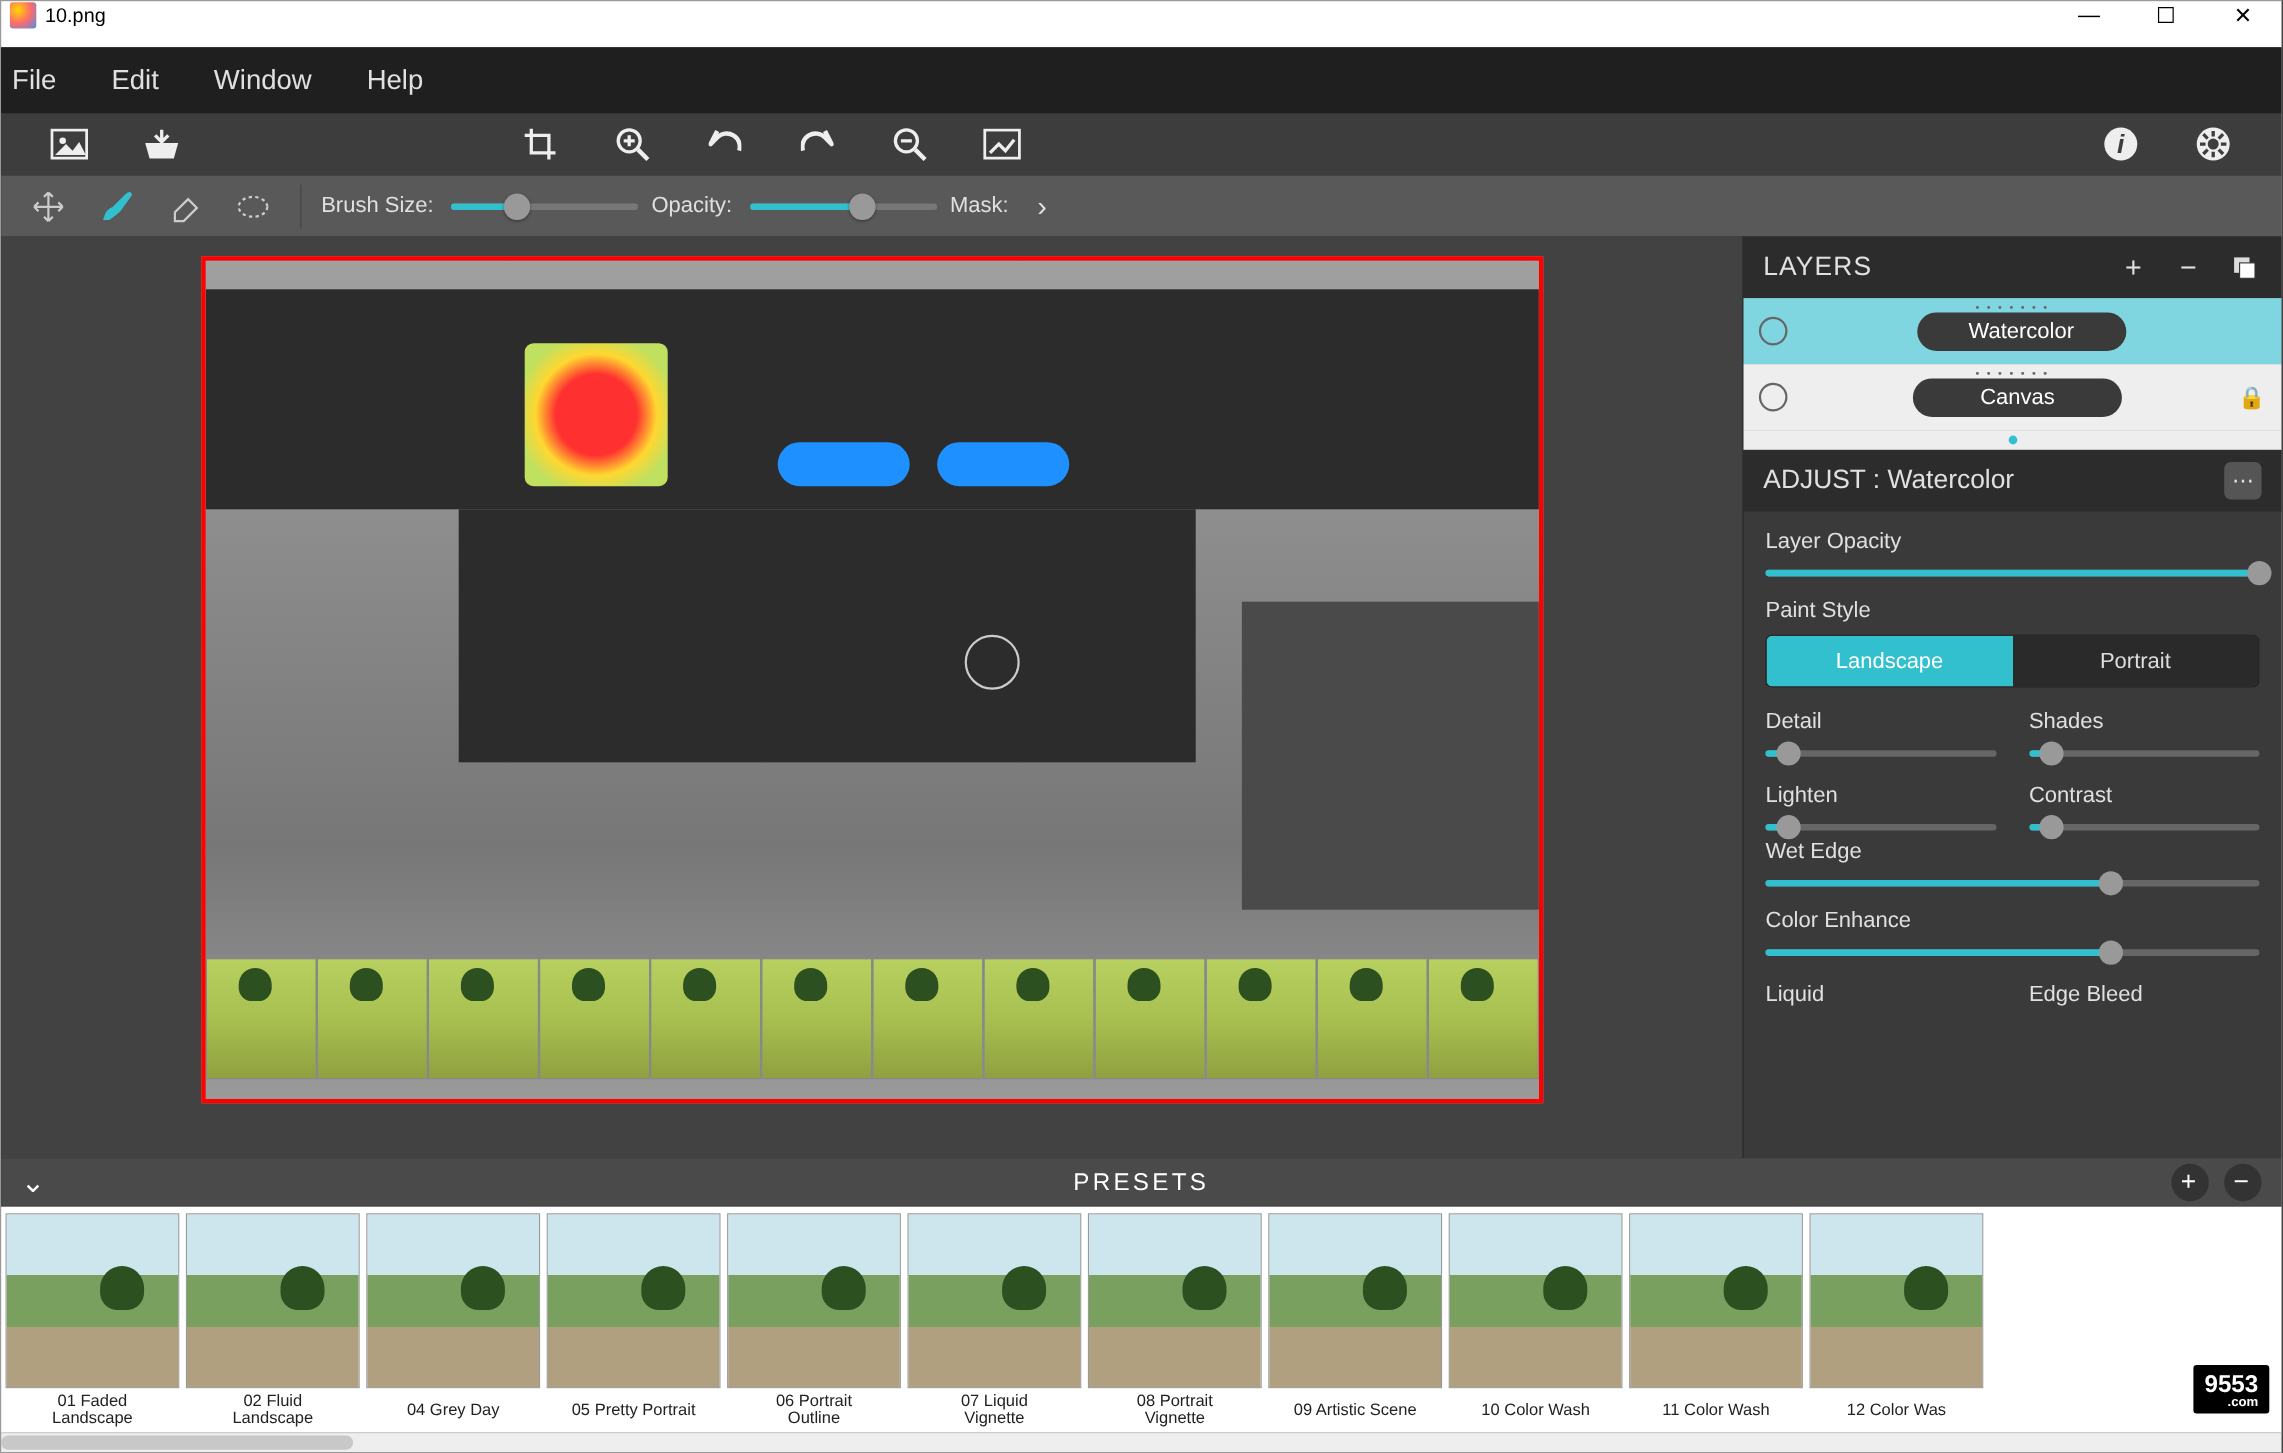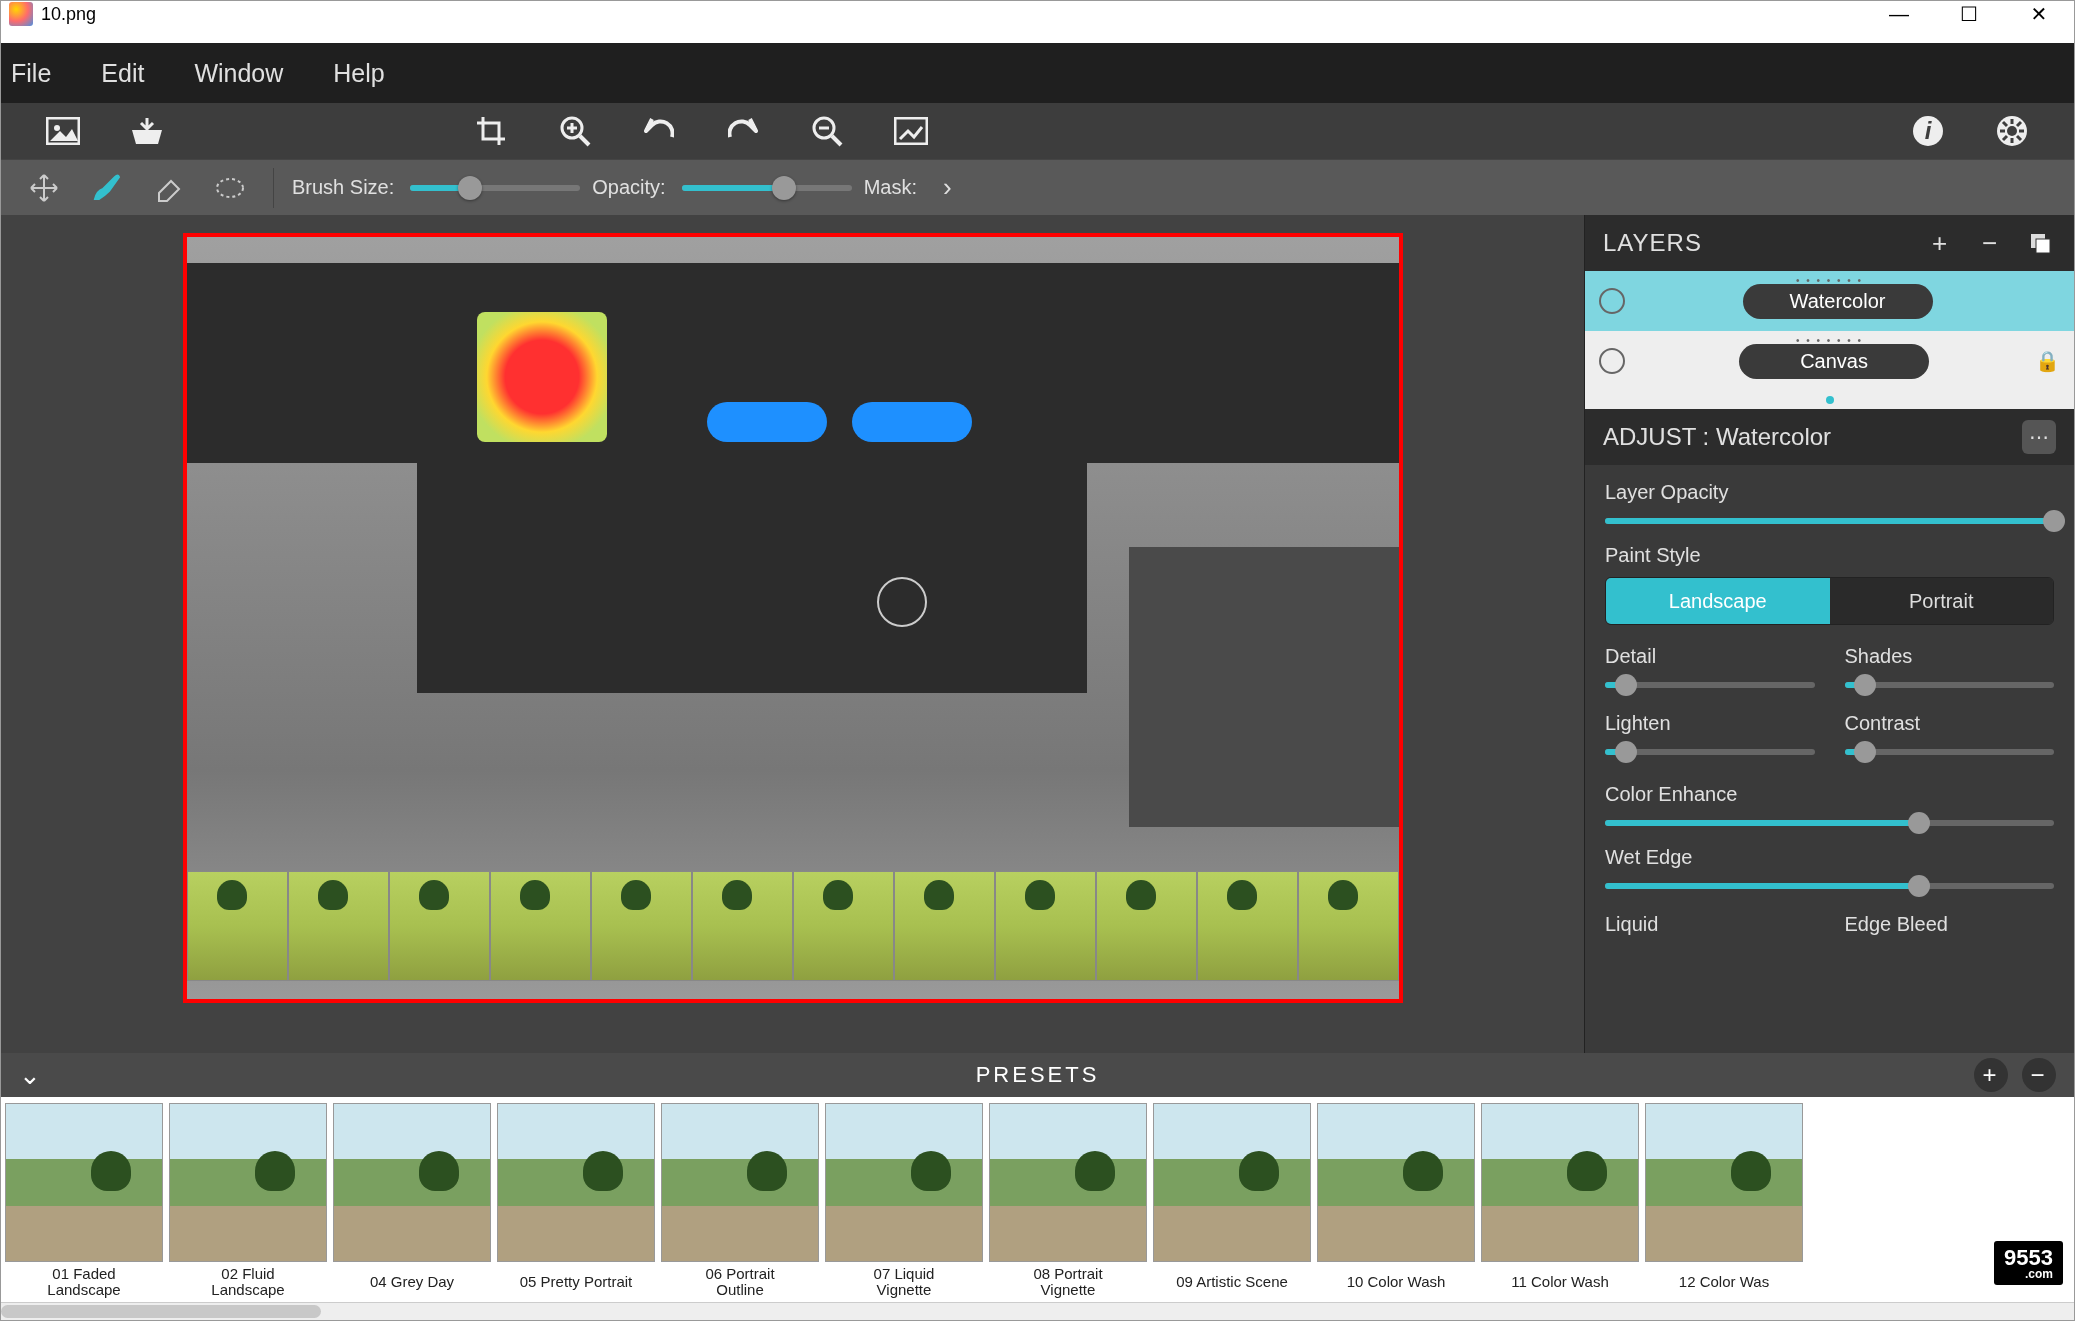--- a/index.html
+++ b/index.html
@@ -372,38 +372,38 @@
           <div class="adj-col">
             <div class="adj-label">Contrast</div>
             <div class="adj-slider">
                 <div class="track-bg"></div>
                 <div class="track-fg" style="width:10%"></div>
                 <div class="thumb" style="left:10%"></div>
               </div>
           </div>
         </div>
 
+        <div class="adj-group">
+          <div class="adj-label">Wet Edge</div>
+          <div class="adj-slider">
+              <div class="track-bg"></div>
+              <div class="track-fg" style="width:70%"></div>
+              <div class="thumb" style="left:70%"></div>
+            </div>
+        </div>
+
         <div class="adj-group" style="margin-top:20px">
           <div class="adj-label">Color Enhance</div>
           <div class="adj-slider">
               <div class="track-bg"></div>
               <div class="track-fg" style="width:70%"></div>
               <div class="thumb" style="left:70%"></div>
             </div>
         </div>
 
-        <div class="adj-group">
-          <div class="adj-label">Wet Edge</div>
-          <div class="adj-slider">
-              <div class="track-bg"></div>
-              <div class="track-fg" style="width:70%"></div>
-              <div class="thumb" style="left:70%"></div>
-            </div>
-        </div>
-
         <div class="adj-row2" style="margin-top:24px">
           <div class="adj-col">
             <div class="adj-label">Liquid</div>
           </div>
           <div class="adj-col">
             <div class="adj-label">Edge Bleed</div>
           </div>
         </div>
       </div>
     </div>

